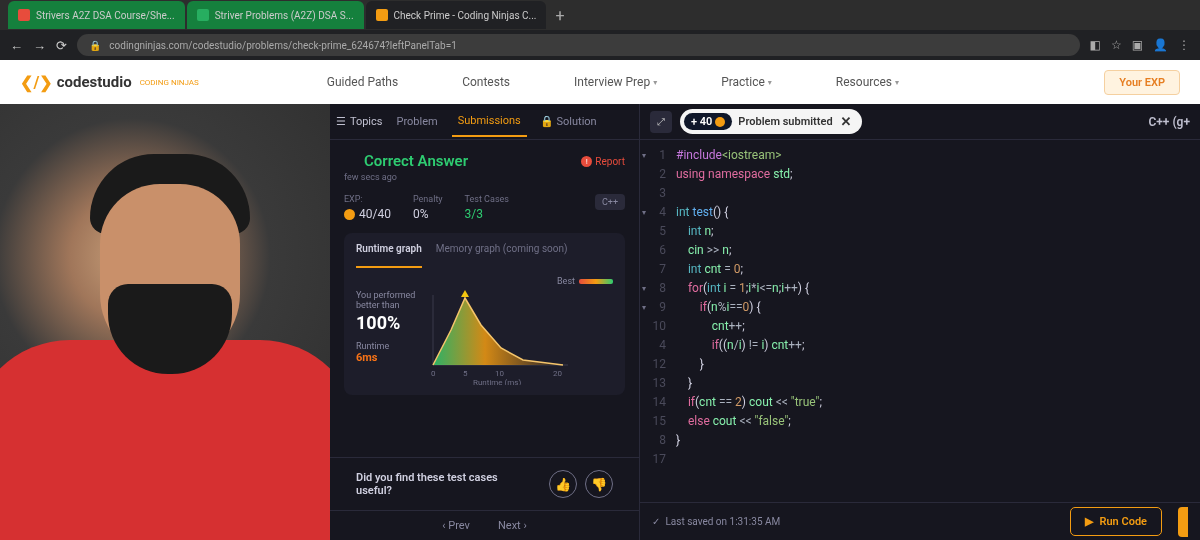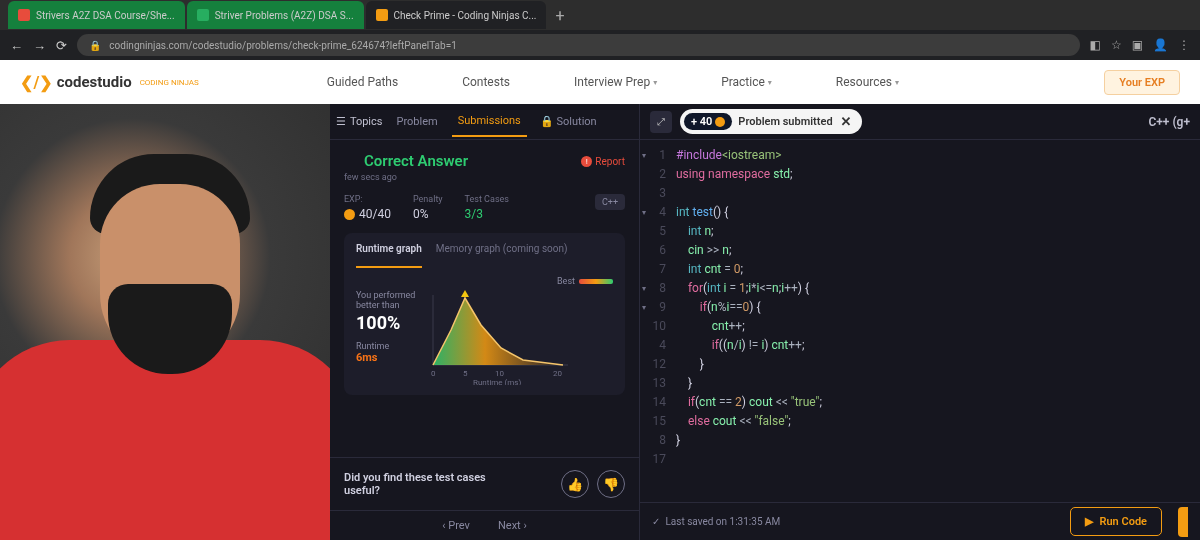--- a/index.html
+++ b/index.html
@@ -61,21 +61,21 @@
 .graph-tabs { display:flex; gap:14px; font-size:10px; margin-bottom:8px; }
 .gtab { color:#6f6f86; padding-bottom:12px; cursor:pointer;text-align:center; }
 .gtab.active { color:#d0d0e0; border-bottom:2px solid #f39c12; font-weight:600; }
 .graph-body { display:flex; gap:8px; }
 .graph-left { font-size:9px; color:#8888a0; }
 .graph-left .big { color:#fff; font-size:18px; font-weight:700; margin:2px 0 8px; }
 .graph-svg { flex:1; }
 .best-row { display:flex; align-items:center; justify-content:flex-end; gap:4px; font-size:9px; color:#8888a0; margin-bottom:4px; }
 .grad-bar { width:34px; height:5px; background:linear-gradient(90deg,#e74c3c,#f39c12,#2ecc71); border-radius:2px; }
 
-.feedback { display:flex; align-items:center; justify-content:space-between; padding: 12px 14px; border-top:1px solid #2a2a3a; }
+.feedback { display:flex; align-items:center; justify-content:space-between; padding: 12px 26px; border-top:1px solid #2a2a3a; }
 .fb-text { color:#d0d0e0; font-size:11px; font-weight:600; max-width:170px; }
 .fb-btns { display:flex; gap:8px; }
 .fb-btn { width:28px; height:28px; border:1.5px solid #6f6f86; border-radius:50%; display:flex; align-items:center; justify-content:center; color:#d0d0e0; font-size:13px; cursor:pointer; }
 
 .navrow { display:flex; align-items:flex-end; justify-content:center; gap:28px; padding:8px 0; border-top:1px solid #2a2a3a; }
 .navbtn { color:#8888a0; font-size:11px; cursor:pointer; }
 
 .right-panel { flex:1; display:flex; flex-direction:column; background:#16161f; }
 .editor-top { height:36px; display:flex; align-items:center; padding:0 10px; gap:8px; border-bottom:1px solid #2a2a3a; }
 .playbtn { width:22px; height:22px; border-radius:4px; background:#2a2a3a; display:flex; align-items:center; justify-content:center; color:#ccc; font-size:10px; cursor:pointer; }

